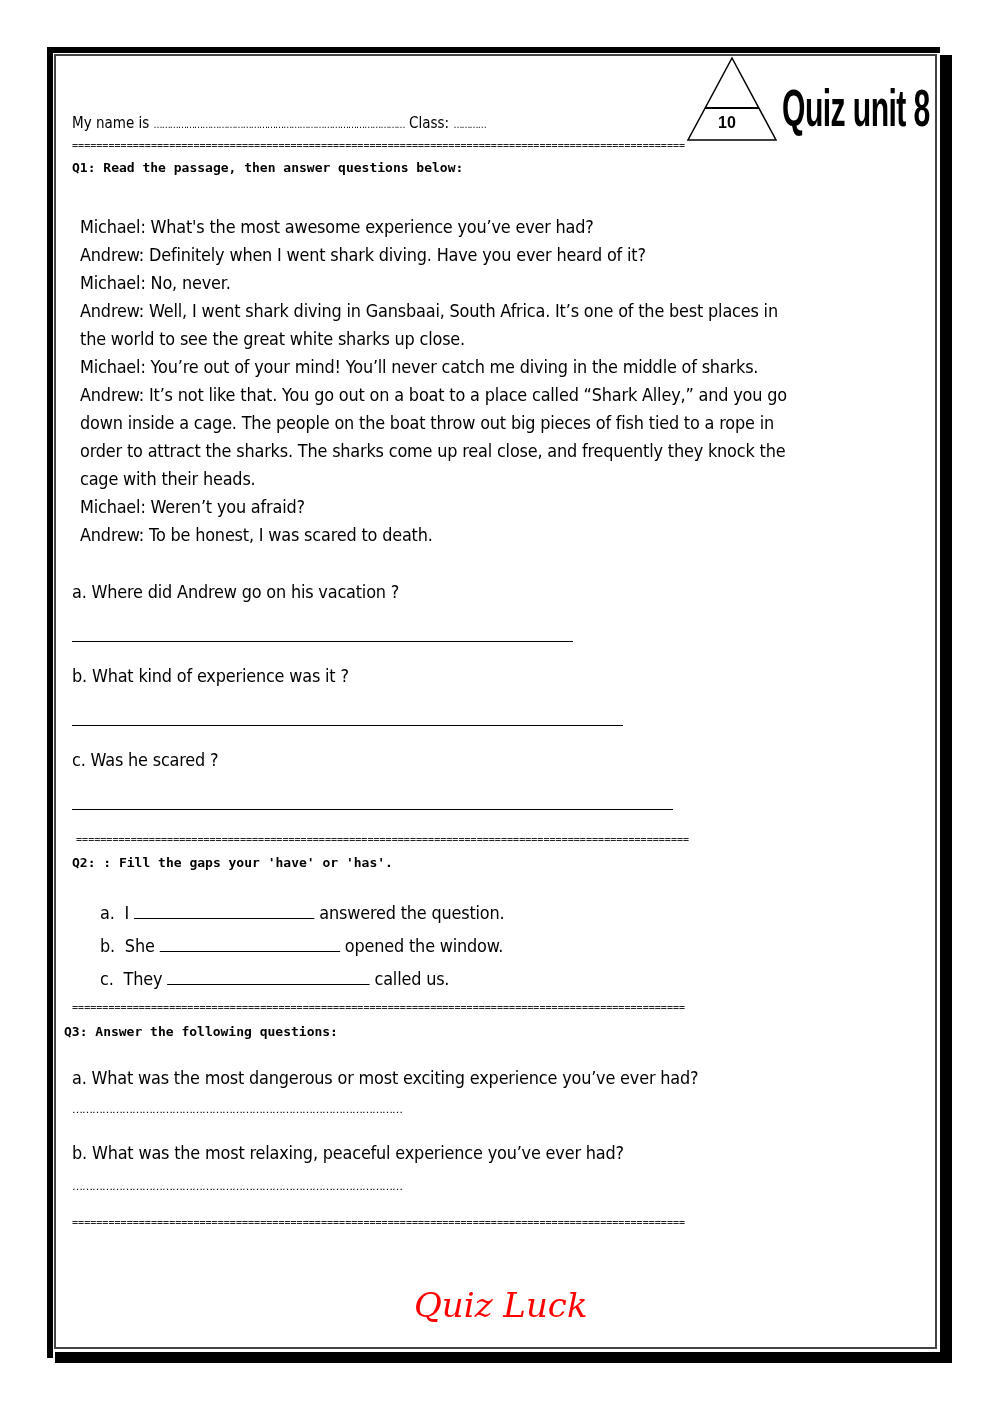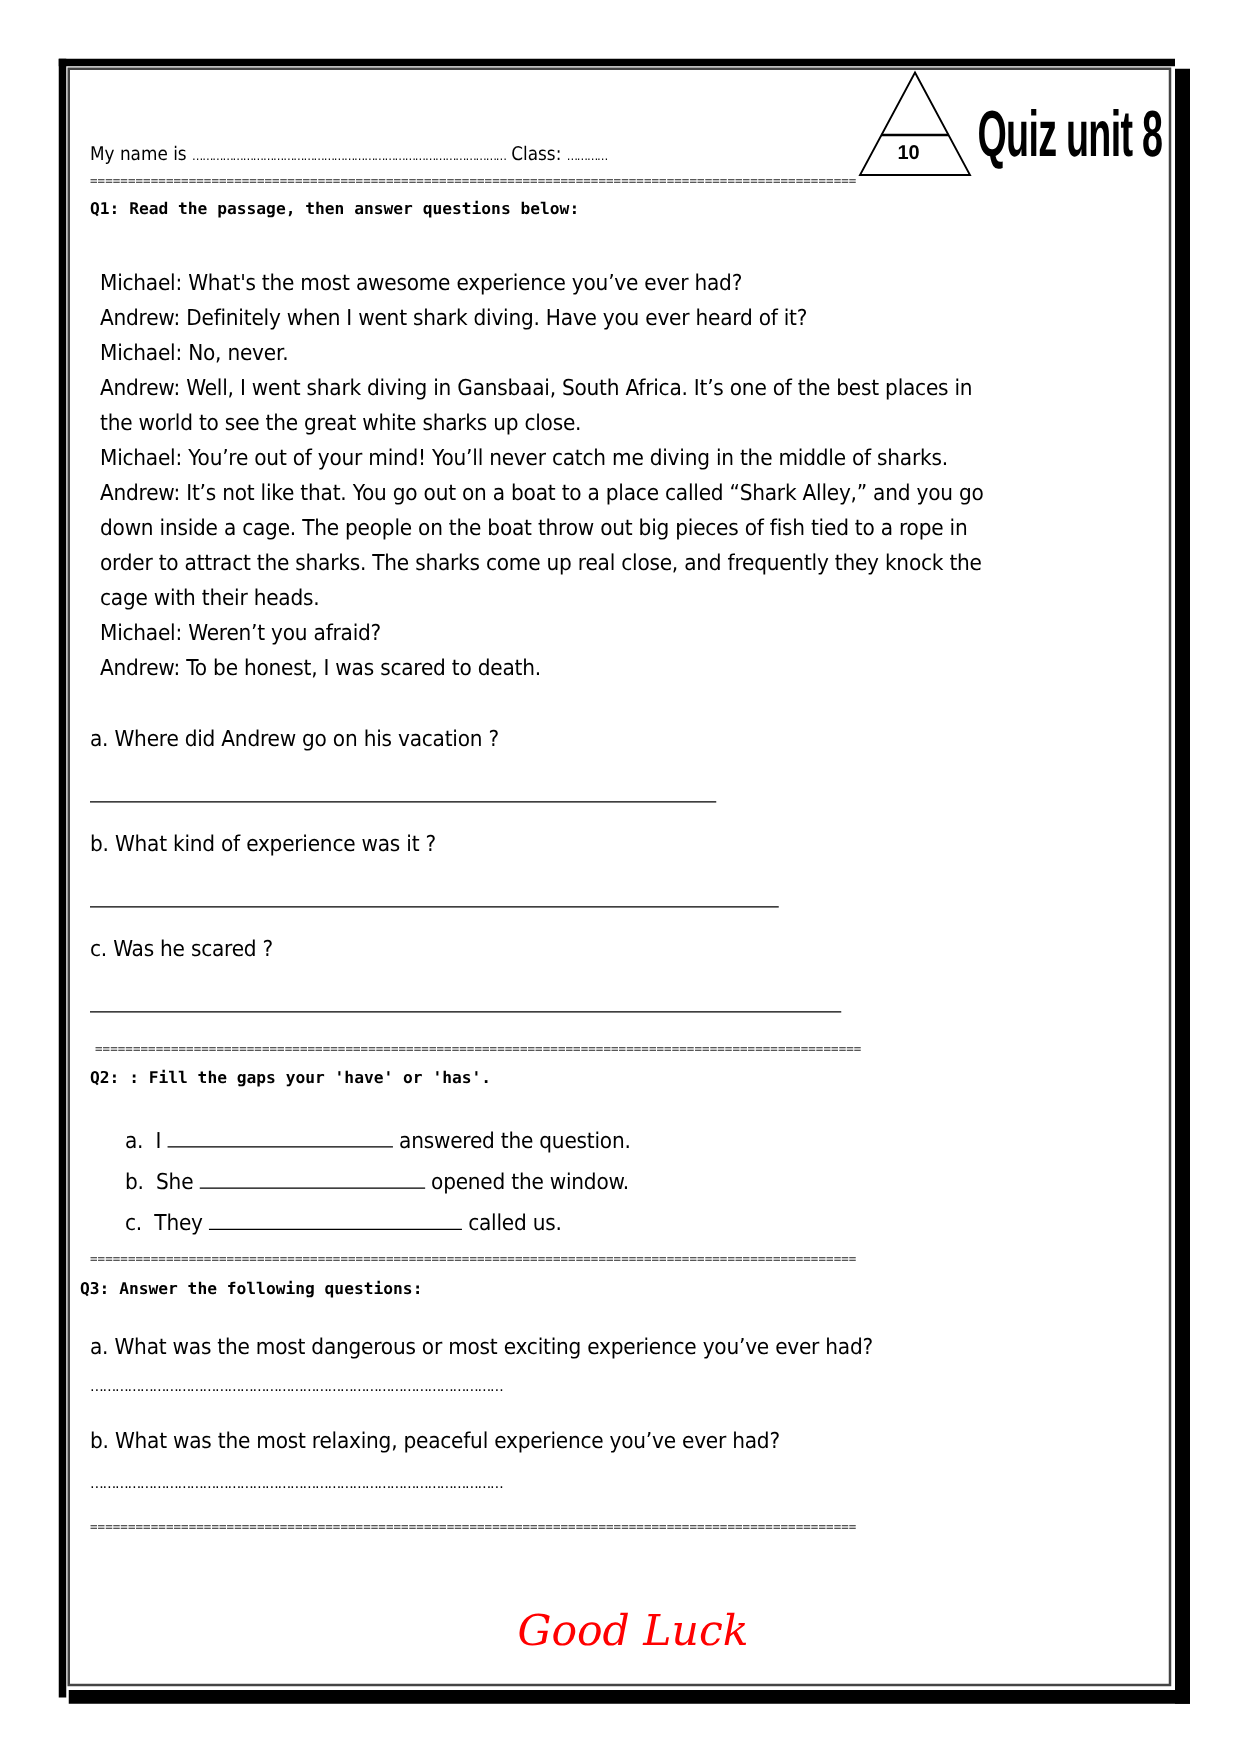--- a/index.html
+++ b/index.html
@@ -113,13 +113,13 @@
 <div class="abs bold" style="left:64px; top:1024px;">Q3: Answer the following questions:</div>
 
 <div class="abs txt" style="left:72px; top:1064px;">a. What was the most dangerous or most exciting experience you’ve ever had?</div>
 <div class="abs dots" style="left:72px; top:1103px; font-size:11px;">………………………………………………………………………………………</div>
 
 <div class="abs txt" style="left:72px; top:1139px;">b. What was the most relaxing, peaceful experience you’ve ever had?</div>
 <div class="abs dots" style="left:72px; top:1180px; font-size:11px;">………………………………………………………………………………………</div>
 
 <div class="abs sep" style="left:72px; top:1217px; width:840px;">=====================================================================================================</div>
 
-<div class="abs good-luck" style="left:414px; top:1285px;">Good Luck</div>
+<div class="abs good-luck" style="left:414px; top:1285px;">Quiz Luck</div>
 
 </body></html>

